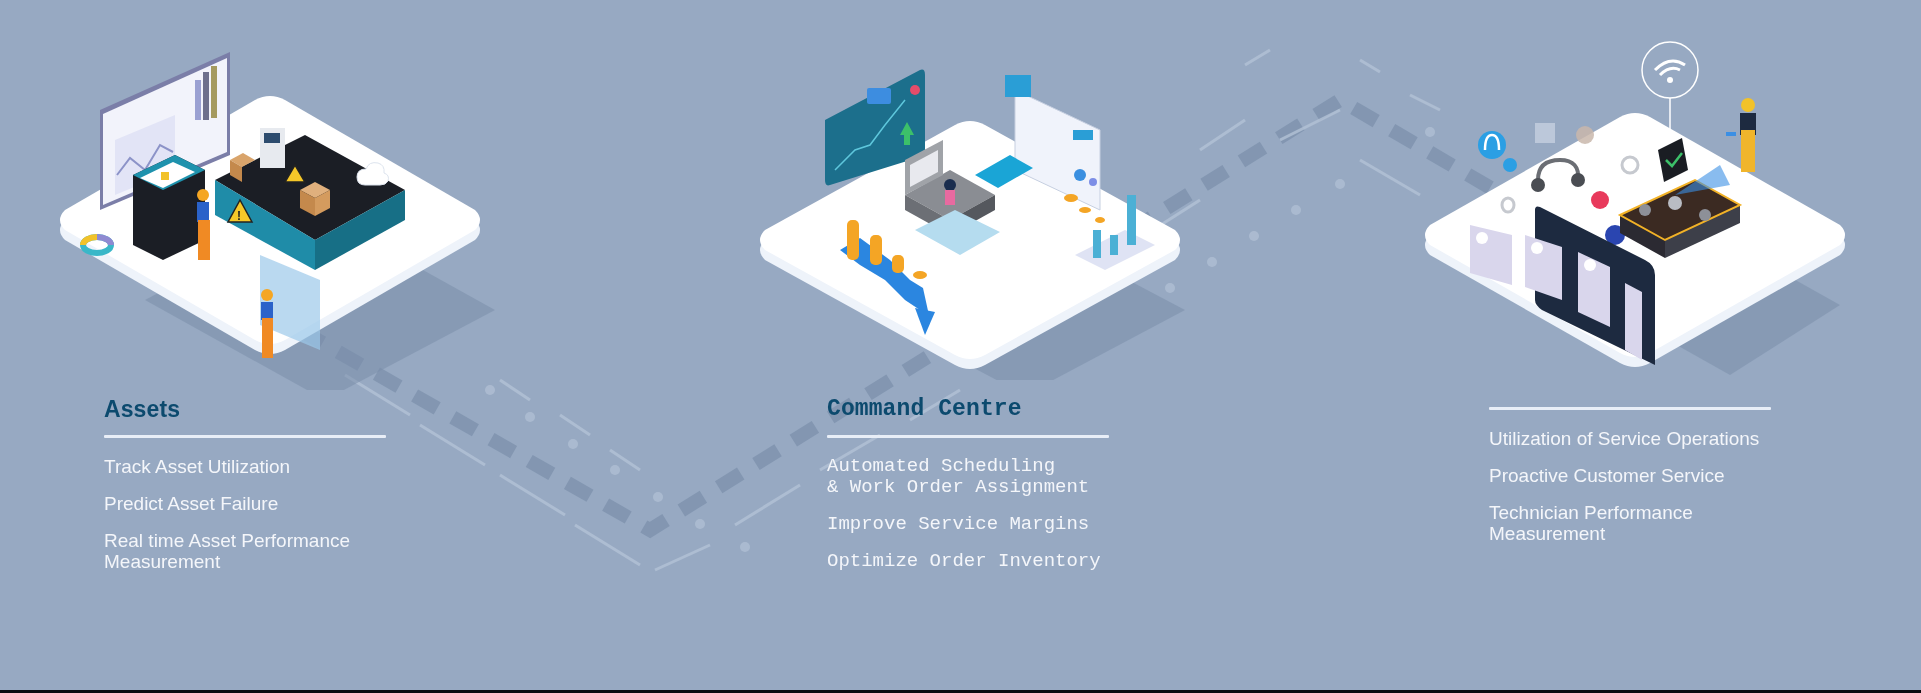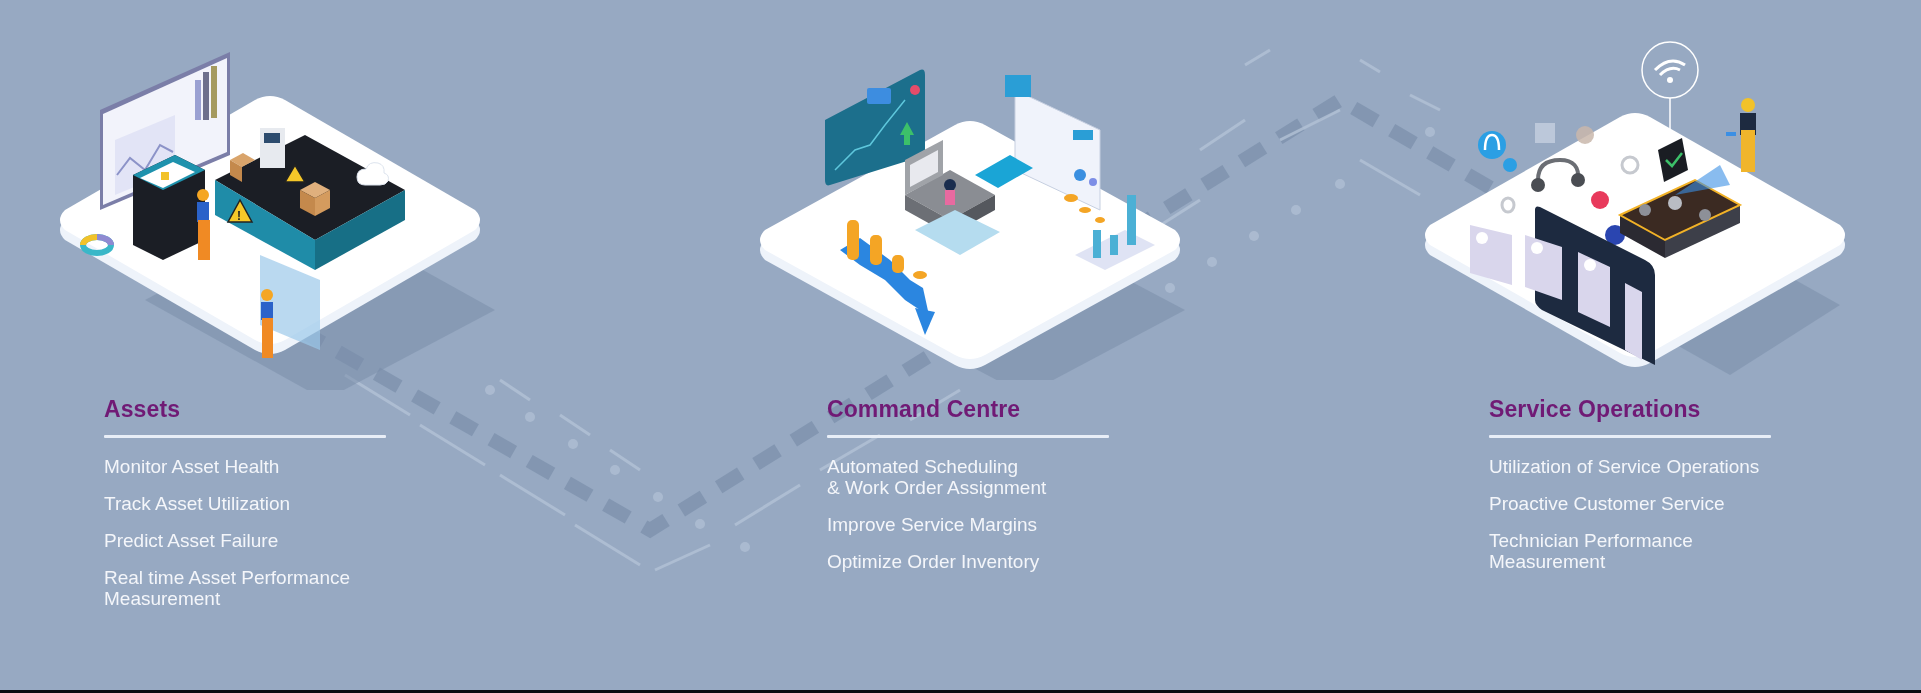--- a/index.html
+++ b/index.html
@@ -8,21 +8,21 @@
     background: #97a9c2;
     font-family: "Liberation Sans", "DejaVu Sans", sans-serif;
     position: relative;
   }
   .bottom-bar { position: absolute; left: 0; bottom: 0; width: 1921px; height: 3px; background: #0b0b10; }
   .bg-path { position: absolute; left: 0; top: 0; width: 1921px; height: 693px; }
   .illus { position: absolute; }
   .panel { position: absolute; top: 395px; color: #ffffff; }
   .panel-title {
     font-size: 23px; font-weight: bold; line-height: 28px; letter-spacing: 0.1px;
-    color: #701a75; white-space: nowrap;
+    color: #0c4a6e; white-space: nowrap;
   }
   .panel-rule {
     margin-top: 12px; width: 282px; height: 3px; background: #e8eef7; border-radius: 1px;
   }
   .panel-list { list-style: none; margin-top: 18px; }
   .panel-list li {
     font-size: 19px; line-height: 21px; color: #f4f6fa; margin-bottom: 16px;
     white-space: pre-line;
   }
 </style>
@@ -255,41 +255,39 @@
     <rect x="320" y="78" width="16" height="22" fill="#1d2a40"></rect>
     <rect x="321" y="95" width="14" height="42" fill="#f0b52c"></rect>
     <rect x="306" y="97" width="10" height="4" fill="#3b8fe4"></rect>
   </g>
 </svg>
 
 <section class="panel" style="left:104px;">
   <h2 class="panel-title">Assets</h2>
   <div class="panel-rule"></div>
   <ul class="panel-list">
-    <li>Monitor Asset Health</li>
     <li>Track Asset Utilization</li>
     <li>Predict Asset Failure</li>
     <li>Real time Asset Performance
 Measurement</li>
   </ul>
 </section>
 
-<section class="panel" style="left:827px;">
+<section class="panel" style="left:827px;font-family:Liberation Mono, monospace;">
   <h2 class="panel-title">Command Centre</h2>
   <div class="panel-rule"></div>
   <ul class="panel-list">
     <li>Automated Scheduling
 &amp; Work Order Assignment</li>
     <li>Improve Service Margins</li>
     <li>Optimize Order Inventory</li>
   </ul>
 </section>
 
 <section class="panel" style="left:1489px;">
-  <h2 class="panel-title">Service Operations</h2>
   <div class="panel-rule"></div>
   <ul class="panel-list">
     <li>Utilization of Service Operations</li>
     <li>Proactive Customer Service</li>
     <li>Technician Performance
 Measurement</li>
   </ul>
 </section>
 
 <div class="bottom-bar"></div>

